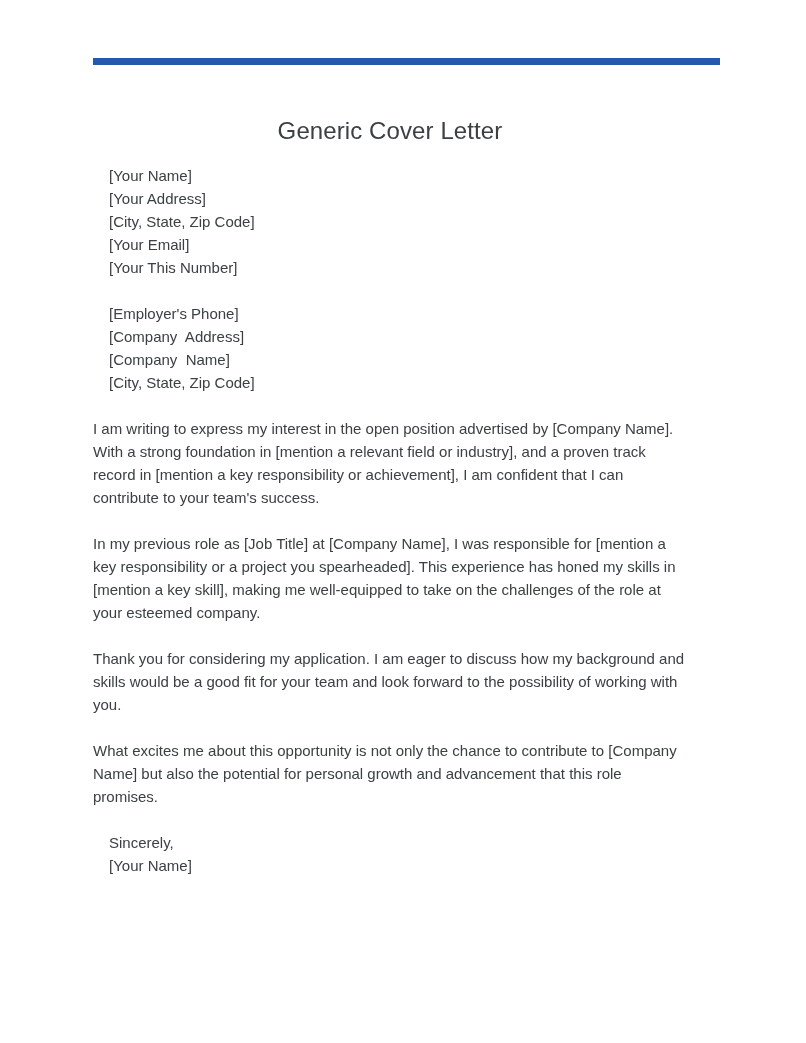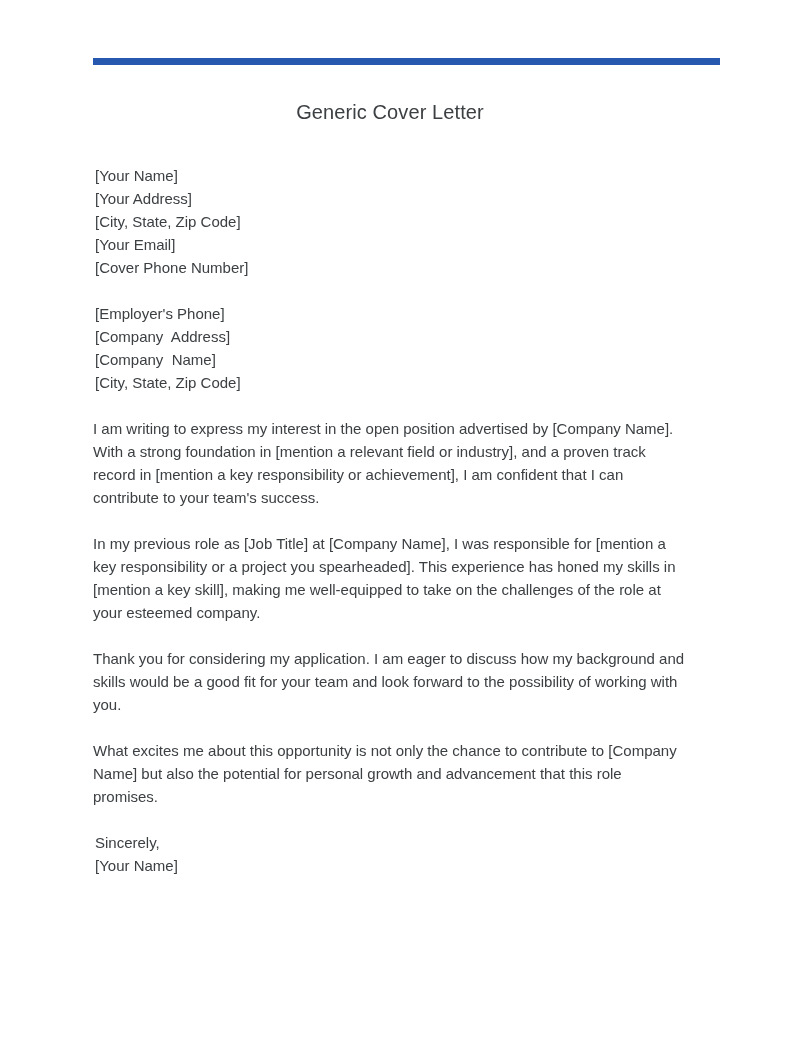--- a/index.html
+++ b/index.html
@@ -25,39 +25,39 @@
     position: absolute;
     left: 93px;
     top: 58px;
     width: 627px;
     height: 7px;
     background: #2558ae;
   }
   .doc-title {
     position: absolute;
     left: 93px;
-    top: 93px;
+    top: 112px;
     width: 594px;
     text-align: center;
-    font-size: 20px;
+    font-size: 24px;
     line-height: 38px;
     font-weight: 400;
     color: #3c4043;
     letter-spacing: 0.1px;
     margin: 0;
     white-space: nowrap;
   }
   .body-area {
     position: absolute;
     left: 93px;
     top: 164px;
     width: 592px;
   }
   .line-block {
-    margin: 0 0 23px 2px;
+    margin: 0 0 23px 16px;
   }
   .line-block:last-child {
     margin-bottom: 0;
   }
   .line {
     font-size: 15px;
     line-height: 23px;
     color: #3c4043;
     white-space: pre;
   }
@@ -78,21 +78,21 @@
 
   <h1 class="doc-title">Generic Cover Letter</h1>
 
   <div class="body-area">
 
     <div class="line-block">
       <div class="line">[Your Name]</div>
       <div class="line">[Your Address]</div>
       <div class="line">[City, State, Zip Code]</div>
       <div class="line">[Your Email]</div>
-      <div class="line">[Cover Phone Number]</div>
+      <div class="line">[Your This Number]</div>
     </div>
 
     <div class="line-block">
       <div class="line">[Employer's Phone]</div>
       <div class="line">[Company  Address]</div>
       <div class="line">[Company  Name]</div>
       <div class="line">[City, State, Zip Code]</div>
     </div>
 
     <p class="para">I am writing to express my interest in the open position advertised by [Company Name]. With a strong foundation in [mention a relevant field or industry], and a proven track record in [mention a key responsibility or achievement], I am confident that I can contribute to your team's success.</p>

